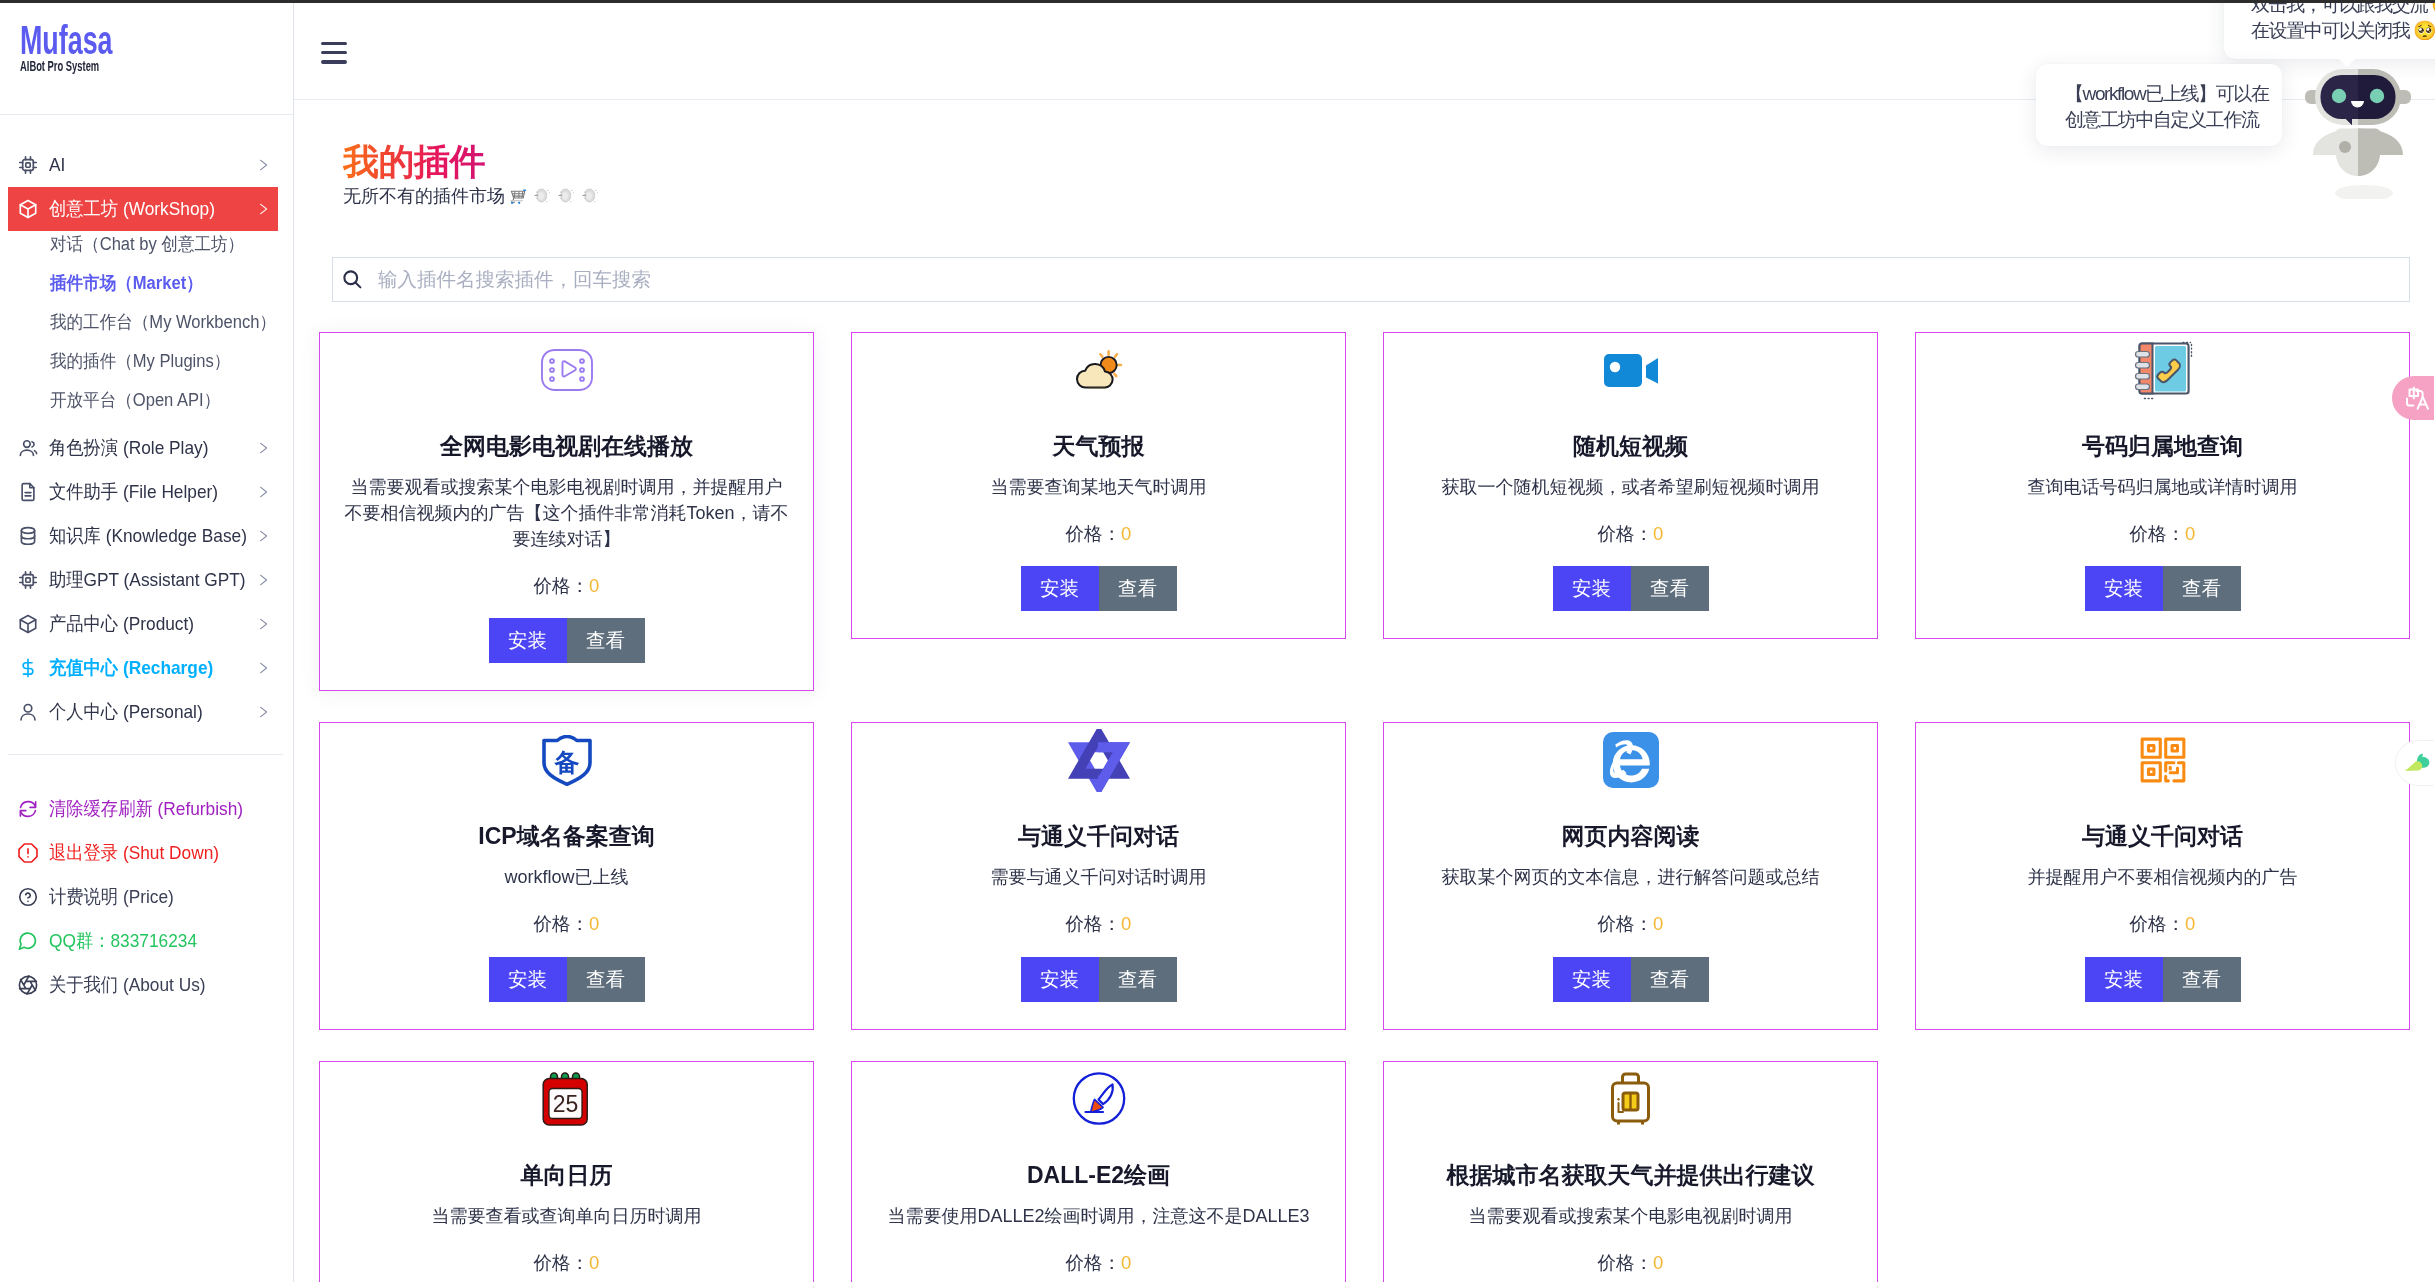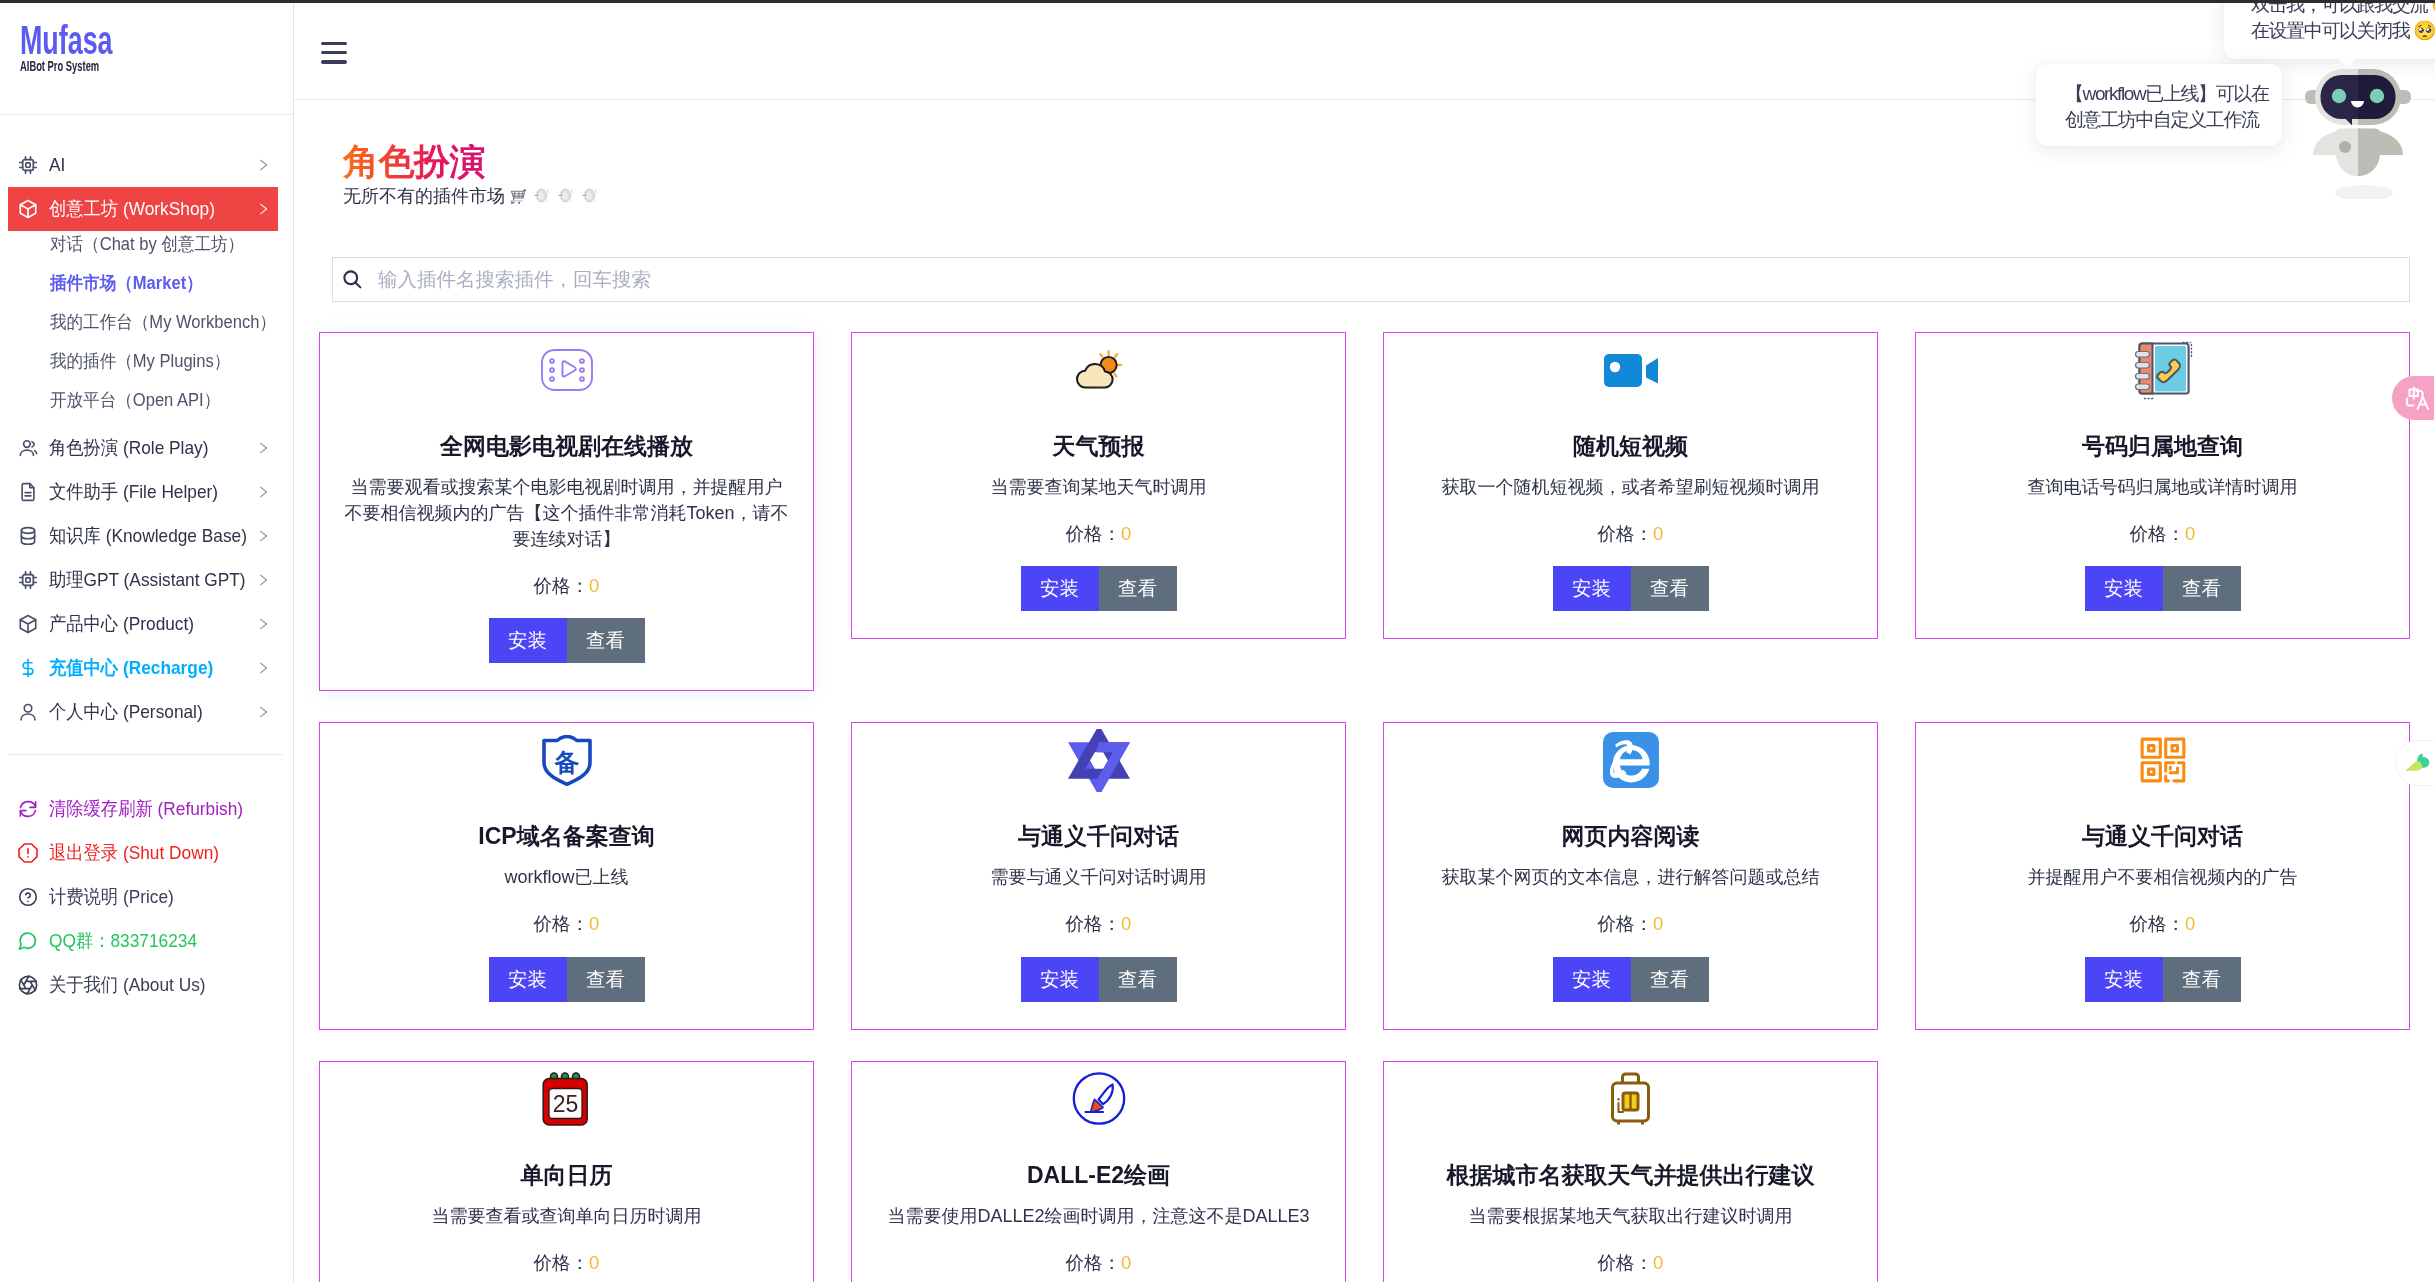--- a/index.html
+++ b/index.html
@@ -294,21 +294,21 @@
   <main class="main">
     <div class="topbar">
       <div class="hamburger">
         <span></span>
         <span></span>
         <span></span>
       </div>
     </div>
 
     <div class="page-head">
-      <div class="page-title">角色扮演</div>
+      <div class="page-title">我的插件</div>
       <div class="page-sub">
         <span>无所不有的插件市场</span>
         <span class="em" title="🛒">
           <svg viewBox="0 0 20 20" width="19" height="19">
               <g fill="none" stroke="#7b7b7b" stroke-width="1.1">
           <path d="M2.5 4.5h14l-1.5 7H5z"></path>
                 <path d="M5 11.5l-.4 2.3a1.4 1.4 0 1 0 1.2 1.4"></path>
           <path d="M6.3 4.5 5.5 11.5M10.4 4.5v7M14.4 4.5l-.7 7M3.2 7.2h12.6M3.9 9.6h11.4"></path>
               </g>
           <rect x="1.5" y="13.8" width="13" height="1.3" fill="#c9c9c9"></rect>
@@ -557,21 +557,21 @@
     <path d="M11.5 12V6a3 3 0 0 1 3-3h10a3 3 0 0 1 3 3v6"></path>
     <rect x="1.5" y="12" width="36" height="38" rx="4.5"></rect>
     <rect x="12" y="22" width="15" height="17" rx="2" fill="#f6cc1a"></rect>
     <path d="M19.5 22v17" stroke-width="2.4"></path>
     <path d="M7.5 32v9h4.5" stroke-width="2" stroke-linecap="round"></path>
     <path d="M7.5 28.3v.1" stroke-width="2.4" stroke-linecap="round"></path>
     <path d="M7.5 50v3.5M31.5 50v3.5" stroke-width="3"></path>
   </svg>
           </div>
           <div class="card-title">根据城市名获取天气并提供出行建议</div>
-          <div class="card-desc">当需要根据某地天气获取出行建议时调用</div>
+          <div class="card-desc">当需要观看或搜索某个电影电视剧时调用</div>
           <div class="card-price"><span>价格：</span><b>0</b></div>
         </div>
       </div>
 
     <div class="fab fab-tr">
       <svg viewBox="0 0 26 26" width="26" height="26">
         <g fill="none" stroke="#fff" stroke-width="2" stroke-linejoin="round">
           <rect x="4.5" y="4.5" width="8.5" height="6.5"></rect>
           <path d="M8.8 1.8v12.4"></path>
           <path d="M2 13.5v4.8a2.2 2.2 0 0 0 2.2 2.2h4.2" stroke-linecap="round"></path>

